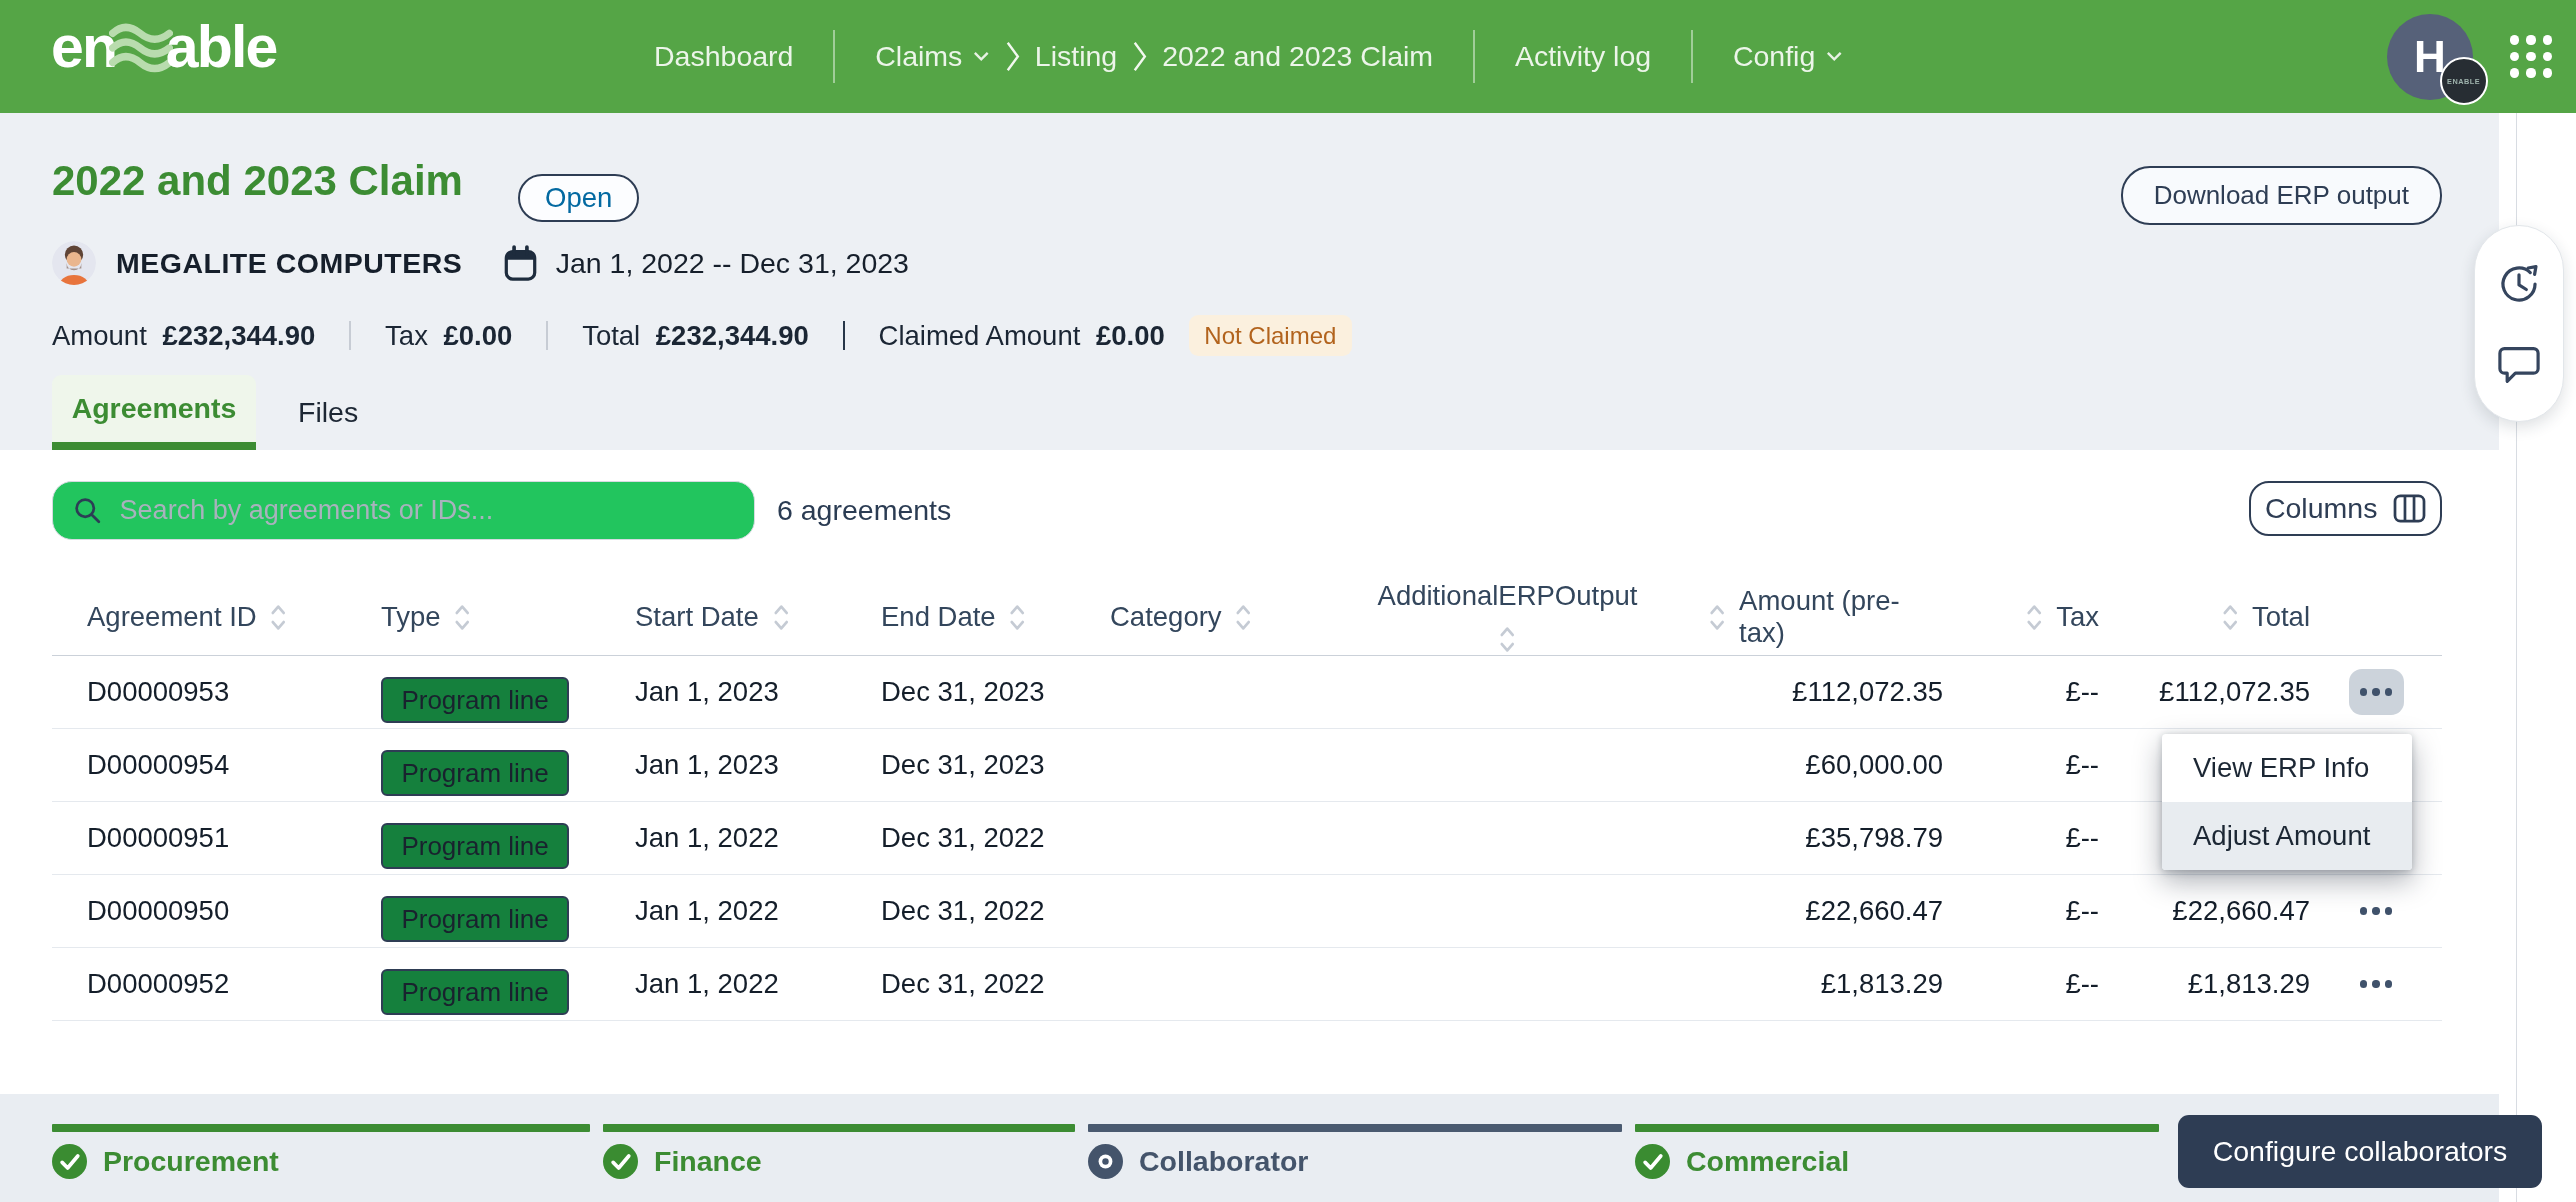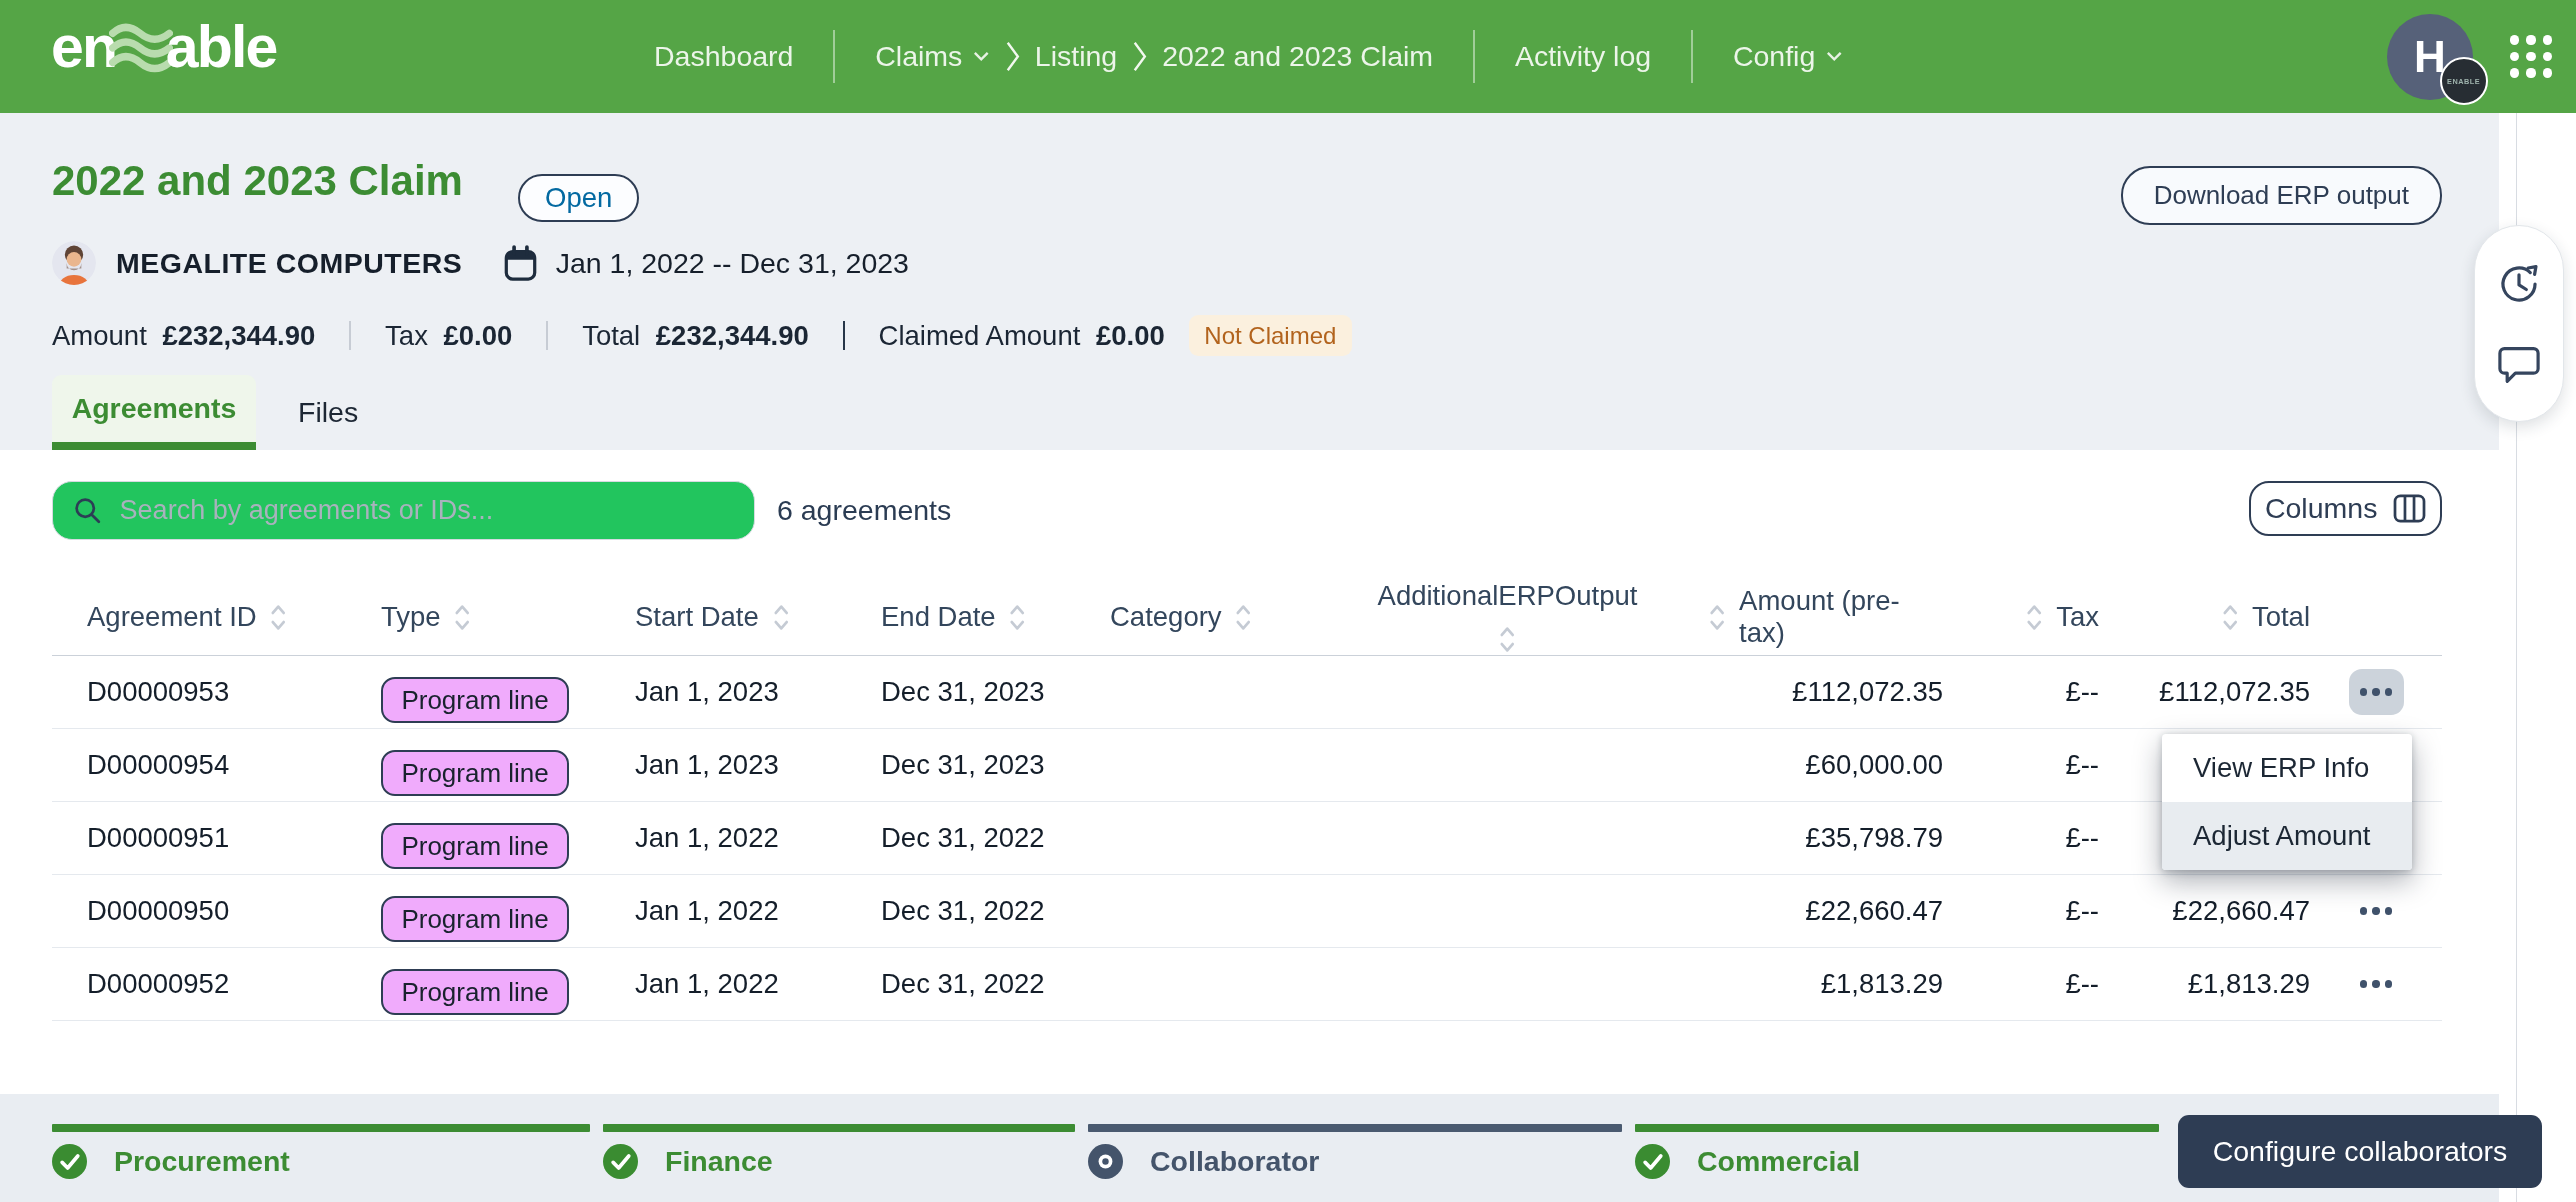--- a/index.html
+++ b/index.html
@@ -74,42 +74,42 @@
   .table { position:absolute; left:52px; top:129px; width:2390px; }
   .tr { display:grid; grid-template-columns:294px 254px 246px 229px 227px 372px 234px 156px 211px 1fr;
     padding-left:35px; align-items:center; }
   .thead { height:77px; border-bottom:1.8px solid #cbd1d9; }
   .th { display:flex; align-items:center; gap:13.8px; font-size:27.5px; color:#33465c; font-weight:500; cursor:pointer; }
   .th.spread { justify-content:space-between; padding-right:31px;flex-direction:column; }
   .th.right { justify-content:flex-end; }
   .row { height:73px; border-bottom:1.8px solid #e5e9ee; font-size:27.5px; color:#141e2a; cursor:pointer; }
   .cell.right { text-align:right; }
   .pill { display:inline-flex; align-items:center; padding:5.5px 18.4px; border:2.3px solid var(--navy,#2e3d54);
-    border-radius:14px; background:#f0abfc; font-size:26px; color:#19222e;margin-top:16px; }
+    border-radius:6px; background:#15803d; font-size:26px; color:#19222e;margin-top:16px; }
   .actions-cell { display:flex; justify-content:center; }
   .more-btn { width:55px; height:46px; border-radius:13px; border:none; background:transparent;
     display:flex; align-items:center; justify-content:center; gap:5.5px; cursor:pointer; }
   .more-btn.active { background:#ccd3db; }
   .more-btn i { width:7.3px; height:7.3px; border-radius:50%; background:#40526b; }
 
   
   .context-menu { position:absolute; left:2162px; top:734px; width:250px; background:#fff;
     border-radius:3.7px; box-shadow:0 11px 27.5px rgba(20,30,45,.35), 0 1.8px 7.3px rgba(20,30,45,.22);
     z-index:60; overflow:hidden; }
   .menu-item { height:68px; display:flex; align-items:center; padding-left:31px;
     font-size:27.5px; color:#1c2734; cursor:pointer; }
   .menu-item.hover { background:#e8ecf0; }
 
   
   .footer { position:absolute; left:0; top:1094px; width:2499px; height:108px; background:#e9edf2; }
   .steps { position:absolute; left:52px; top:30px; display:flex; gap:13px; }
   .step { display:flex; flex-direction:column; }
   .step .bar { height:8.3px; background:var(--accent-green,#3c8c33); border-radius:0.9px; }
   .step.pending .bar { background:var(--slate,#4a5a70); }
-  .step-label { margin-top:12px; display:flex; align-items:center; gap:27px;
+  .step-label { margin-top:12px; display:flex; align-items:center; gap:16px;
     font-size:28.5px; font-weight:700; color:var(--accent-green,#3c8c33); }
   .step.pending .step-label { color:#44546b; }
   .configure-btn { position:absolute; left:2178px; top:1115px; width:364px; height:73px;
     background:var(--navy,#2e3d54); color:#fff; border:none; border-radius:11px;
     font-size:28.5px; font-weight:500; z-index:40; cursor:pointer; font-family:"Liberation Sans", sans-serif; }
 
   
   .rail { position:absolute; left:2499px; top:113px; width:77px; height:1090px; background:#fff; }
   .rail-line { position:absolute; left:16.5px; top:0; width:1.8px; height:100%; background:#d8dce2; cursor:pointer; }
   .capsule { position:absolute; left:2474px; top:225px; width:90px; height:197px; background:#fff;

